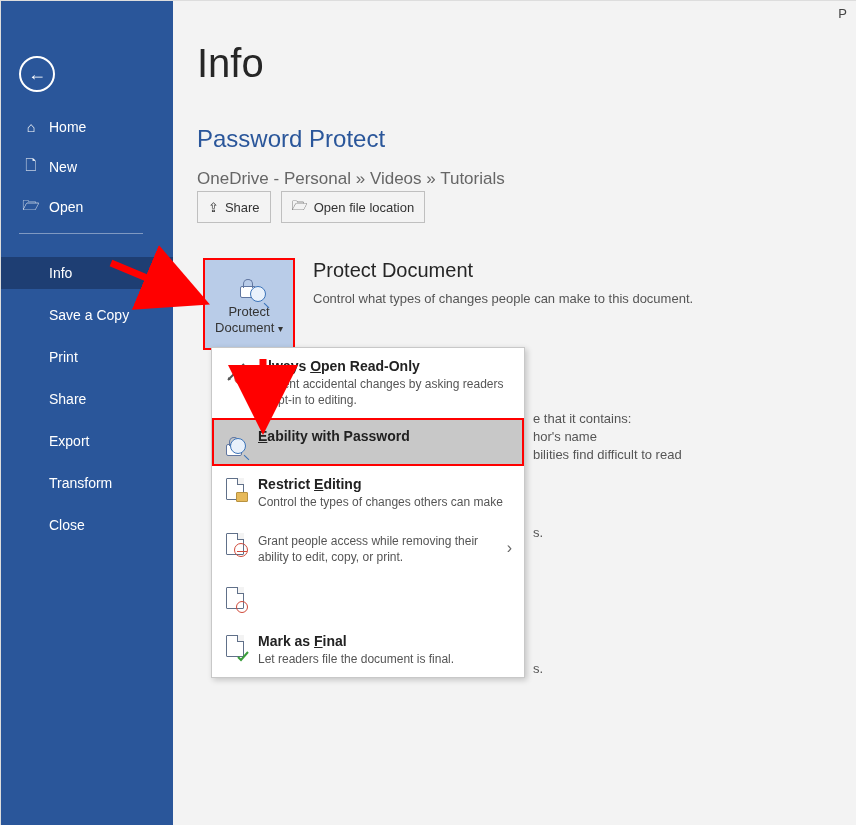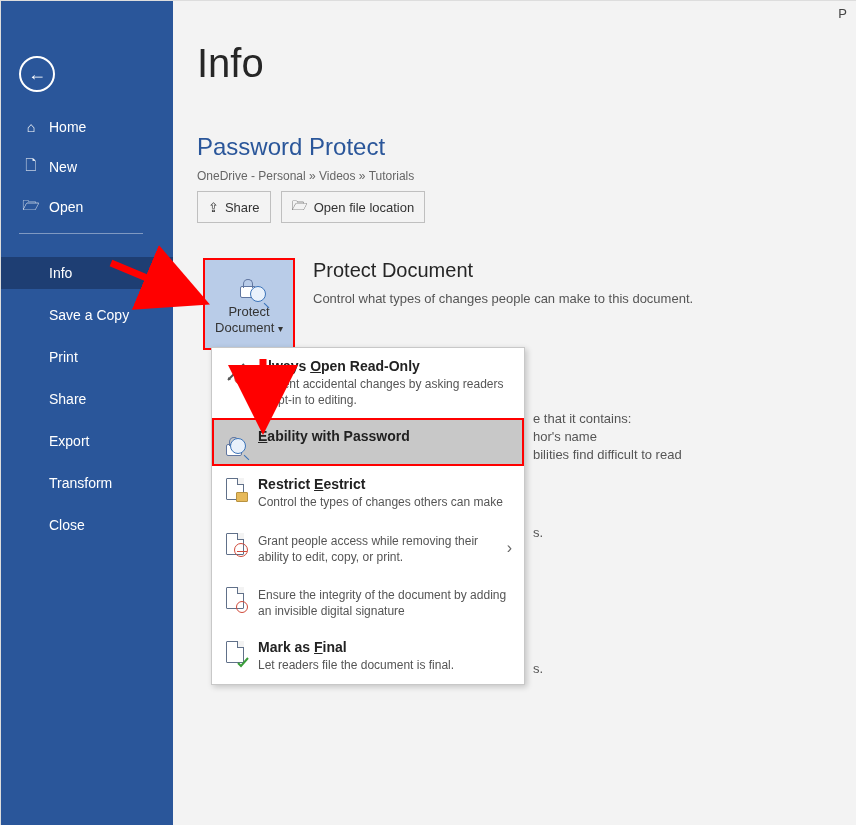--- a/index.html
+++ b/index.html
@@ -8,22 +8,22 @@
   .sidebar{position:absolute;left:0;top:0;width:172px;height:825px;background:#2a569a}
   .back-btn{position:absolute;left:18px;top:55px;width:32px;height:32px;border:2px solid #fff;border-radius:50%;display:flex;align-items:center;justify-content:center}
   .back-btn span{color:#fff;font-size:18px;line-height:1}
   .side-item{position:absolute;left:0;right:0;height:32px;display:flex;align-items:center;color:#fff;font-size:14px;padding-left:20px;box-sizing:border-box;cursor:pointer}
   .side-item .ic{width:20px;display:inline-block;text-align:center;margin-right:8px;font-size:14px}
   .side-item.noicon{padding-left:48px}
   .side-sep{position:absolute;left:18px;top:232px;right:30px;border-top:1px solid rgba(255,255,255,.4)}
   
   .main{position:absolute;left:172px;top:0;right:0;bottom:0}
   .h1{position:absolute;left:24px;top:40px;font-size:40px;font-weight:300;color:#262626}
-  .subtitle{position:absolute;left:24px;top:132px;font-size:24px;color:#2a569a}
-  .bc{position:absolute;left:24px;top:168px;font-size:12px;color:#666}
+  .subtitle{position:absolute;left:24px;top:124px;font-size:24px;color:#2a569a}
+  .bc{position:absolute;left:24px;top:168px;font-size:17px;color:#666}
   .btnrow{position:absolute;left:24px;top:190px;display:flex;gap:10px}
   .sbtn{border:1px solid #bfbfbf;background:#f3f3f3;font-size:13px;padding:4px 10px;display:flex;align-items:center;gap:6px;cursor:pointer}
   
   .tile{position:absolute;border:2px solid red;background:#b9cce8;display:flex;flex-direction:column;align-items:center;justify-content:center;font-size:13px;color:#333;cursor:pointer}
   .tile .lockwrap{position:relative;width:26px;height:26px}
   
   .sect-title{position:absolute;font-size:20px;color:#262626}
   .sect-desc{position:absolute;font-size:13px;color:#555}
   
   .menu{position:absolute;left:38px;top:346px;width:312px;background:#fff;border:1px solid #c8c8c8;box-shadow:2px 2px 6px rgba(0,0,0,.2)}
@@ -157,21 +157,21 @@
         <div class="mtitle"><span></span><u>E</u><span>ability with Password</span></div>
       </div>
     </div>
 
     <div class="mitem">
       <div class="micon">
         <div class="pageicon" style="position:absolute;left:2px;top:2px"></div>
         <div style="position:absolute;right:0;bottom:2px;width:10px;height:8px;background:#e6b95a;border:1px solid #b8923f;border-radius:1px"></div>
       </div>
       <div class="mtext">
-        <div class="mtitle"><span>Restrict </span><u>E</u><span>estrict</span></div>
+        <div class="mtitle"><span>Restrict </span><u>E</u><span>diting</span></div>
         <div class="mdesc">Control the types of changes others can make</div>
       </div>
     </div>
 
     <div class="mitem">
       <div class="micon">
         <div class="pageicon" style="position:absolute;left:2px;top:2px"></div>
         <div style="position:absolute;right:0;bottom:2px;width:12px;height:12px;border:1.5px solid #d04a3a;border-radius:50%"></div>
         <div style="position:absolute;right:1px;bottom:7px;width:10px;height:0;border-top:1.5px solid #d04a3a"></div>
       </div>
@@ -180,21 +180,20 @@
       </div>
       <div class="chev">›</div>
     </div>
 
     <div class="mitem">
       <div class="micon">
         <div class="pageicon" style="position:absolute;left:2px;top:2px"></div>
         <div style="position:absolute;right:0;bottom:0;width:10px;height:10px;border:1.5px solid #d04a3a;border-radius:50%"></div>
       </div>
       <div class="mtext">
-        <div class="mdesc">Ensure the integrity of the document by adding an invisible digital signature</div>
       </div>
     </div>
 
     <div class="mitem">
       <div class="micon">
         <div class="pageicon" style="position:absolute;left:2px;top:2px"></div>
         <svg style="position:absolute;right:-2px;bottom:-2px" width="14" height="14">
               <polyline points="2,8 5,11 12,3" fill="none" stroke="#3a9d3a" stroke-width="2"></polyline>
             </svg>
       </div>

